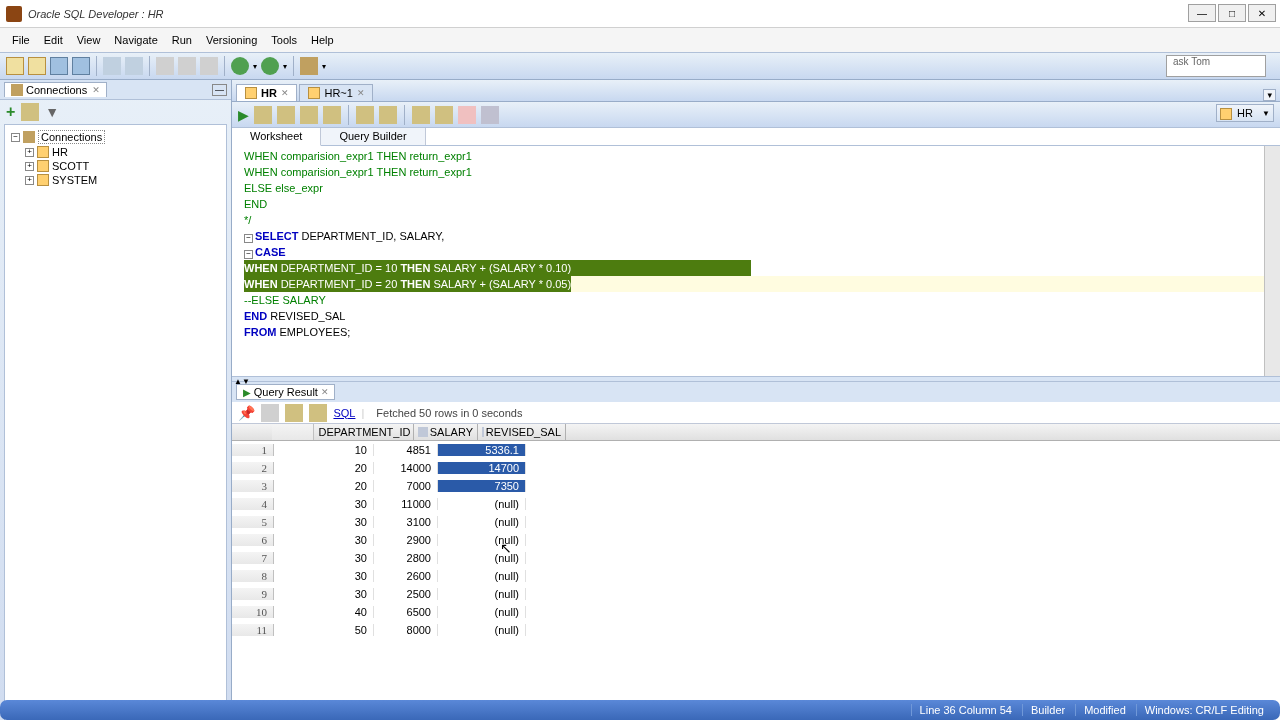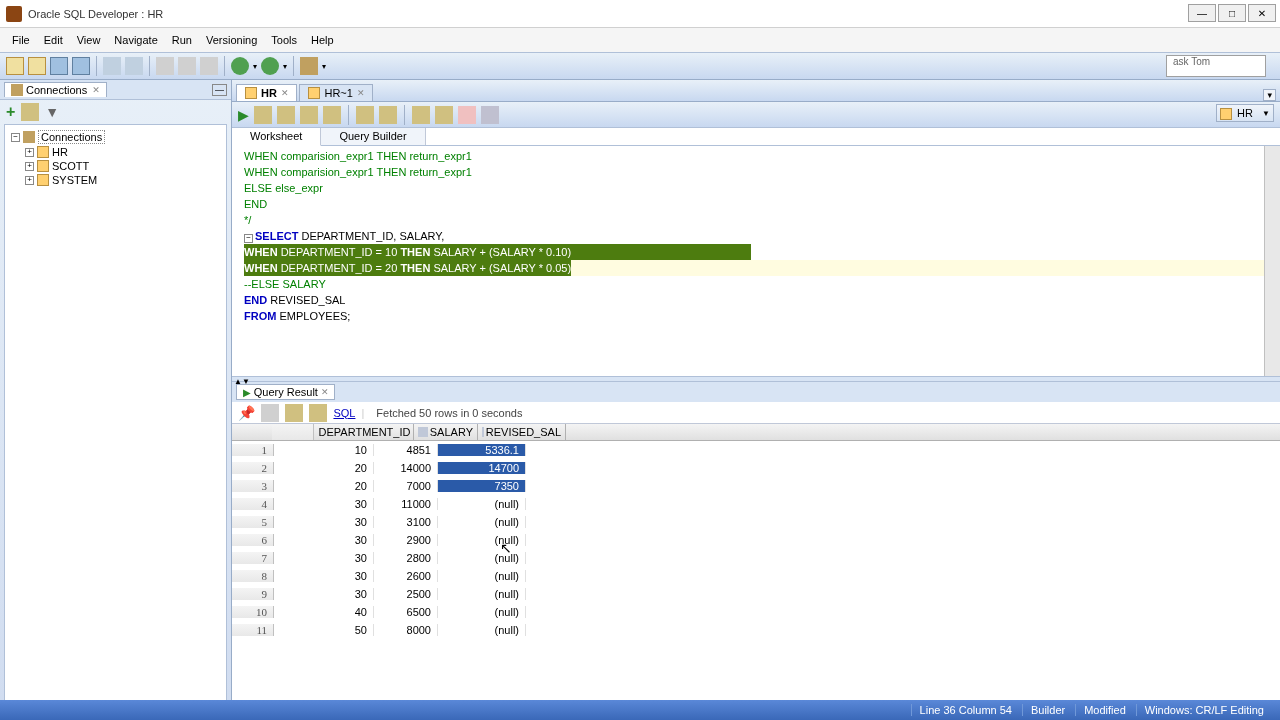--- a/index.html
+++ b/index.html
@@ -1,19 +1,19 @@
 <!DOCTYPE html>
 <html><head>
 <meta charset="utf-8">
 <style>
 * { margin:0; padding:0; box-sizing:border-box; font-family:Tahoma,Arial,sans-serif; font-size:11px; }
 body { background:#fff; width:1280px; height:720px; overflow:hidden; position:relative; }
 .title-bar { height:28px; background:#fff; border-bottom:1px solid #d0d0d0; display:flex; align-items:center; padding:0 6px; position:relative; }
 .title-bar .app-icon { width:16px; height:16px; background:#8b4513; border-radius:2px; margin-right:6px; }
-.title-bar .title-text { color:#333; }
+.title-bar .title-text { color:#333;font-style:italic; }
 .title-bar .win-controls { position:absolute; right:4px; top:4px; display:flex; gap:2px; }
 .title-bar .win-controls span { width:28px; height:18px; border:1px solid #a0a0a0; background:#f0f0f0; display:flex; align-items:center; justify-content:center; font-size:10px; cursor:default; }
 .menu-bar { height:24px; background:#f5f5f5; display:flex; align-items:center; padding:0 6px; gap:2px; }
 .menu-bar span { padding:2px 6px; cursor:default; }
 .toolbar-main { height:28px; background:linear-gradient(#e8f0f8,#c8d8f0); border-top:1px solid #b0c0d8; border-bottom:1px solid #98acc8; display:flex; align-items:center; padding:0 6px; gap:4px; position:relative; }
 .tb-icon { width:18px; height:18px; display:inline-block; border:1px solid transparent; }
 .tb-sep { width:1px; height:20px; background:#a0b0c8; margin:0 2px; }
 .search-box { position:absolute; right:14px; top:2px; width:100px; height:22px; border:1px solid #a0a0a0; background:#fff; font-size:10px; padding:1px 6px; color:#666; line-height:9px;}
 .body-split { display:flex; height:646px; }
 .left-panel { width:232px; background:linear-gradient(#e8f0f8,#d0dcf0); border-right:1px solid #98acc8; display:flex; flex-direction:column; }
@@ -55,21 +55,21 @@
 .grid-head { display:flex; background:linear-gradient(#f4f4f4,#e0e0e0); border-bottom:1px solid #b0b0b0;padding-left:40px;}
 .gh { border-right:1px solid #b0b0b0; padding:2px 4px; text-align:center; font-family:Tahoma; font-size:11px; display:flex; align-items:center; justify-content:center; gap:2px;}
 .gh .sort-icon { width:10px; height:10px; background:#c0c8d8; display:inline-block;}
 .grid-row { display:flex; height:18px; align-items:center;}
 .gc { border-right:1px solid #e0e0e0; padding:0 6px; text-align:right;}
 .row-num { width:42px; text-align:right; padding-right:6px; color:#555; border-right:1px solid #c0c0c0; background:linear-gradient(#f4f4f4,#e8e8e8); font-family:Tahoma; font-size:11px;}
 .c-dept { width:100px; }
 .c-sal { width:64px; }
 .c-rev { width:88px; }
 .sel-cell { background:#2a5aa8; color:#fff; }
-.status-bar { position:absolute; bottom:0; left:0; right:0; height:20px; background:linear-gradient(#5a88d8,#3a68b8); color:#fff; display:flex; align-items:center; justify-content:flex-end; padding:0 8px; gap:2px; font-size:11px;}
+.status-bar { position:absolute; bottom:0; left:0; right:0; height:20px; background:linear-gradient(#5a88d8,#3a68b8); color:#fff; display:flex; align-items:center; justify-content:flex-end; padding:0 8px; gap:2px; font-size:11px;border-radius:7px;}
 .status-bar span { padding:0 8px; border-left:1px solid #7098d8;}
 .vscroll { position:absolute; right:0; width:16px; background:#e8e8e8; border-left:1px solid #c0c0c0;}
 .code-area .vscroll { top:0; bottom:0;}
 .cursor-arrow { position:absolute; left:500px; top:540px; font-size:14px; color:#000; pointer-events:none;}
 </style>
 </head>
 <body>
 
 <div class="title-bar">
   <span class="app-icon"></span>
@@ -199,20 +199,21 @@
 
     <div class="code-area" id="code-area">
       <div class="vscroll"></div>
     <div><span class="comment">    WHEN comparision_expr1 THEN return_expr1</span></div>
         <div><span class="comment">    WHEN comparision_expr1 THEN return_expr1</span></div>
         <div><span class="comment">ELSE else_expr</span></div>
         <div><span class="comment">END</span></div>
         <div><span class="comment">*/</span></div>
         <div> </div>
         <div><span class="expand-box" style="margin-right:2px">−</span><span class="kw">SELECT</span> DEPARTMENT_ID, SALARY,</div>
+        <div><span class="expand-box" style="margin-right:2px">−</span><span class="kw">CASE</span></div>
         <div><span class="hl-line" style="padding-right:180px"><span class="kw">WHEN</span> DEPARTMENT_ID = 10 <span class="kw">THEN</span> SALARY + (SALARY * 0.10)</span></div>
         <div>
           <span class="yellow-line"><span class="hl-line"><span class="kw">WHEN</span> DEPARTMENT_ID = 20 <span class="kw">THEN</span> SALARY + (SALARY * 0.05)</span></span>
         </div>
         <div><span class="comment">--ELSE SALARY</span></div>
         <div><span class="kw">END</span> REVISED_SAL</div>
         <div><span class="kw">FROM</span> EMPLOYEES;</div>
       </div>
 
     <div class="splitter">

